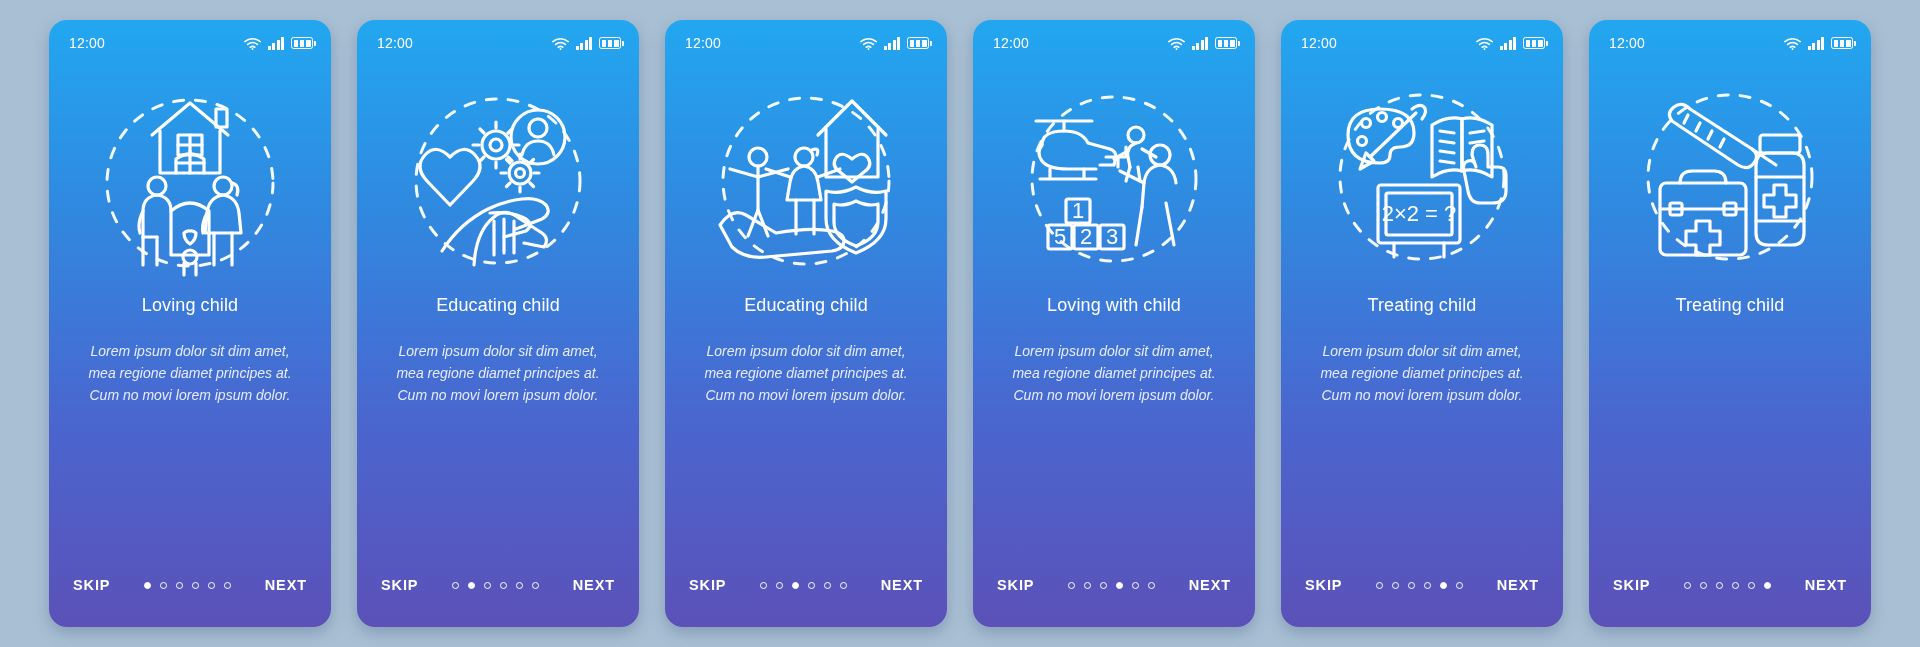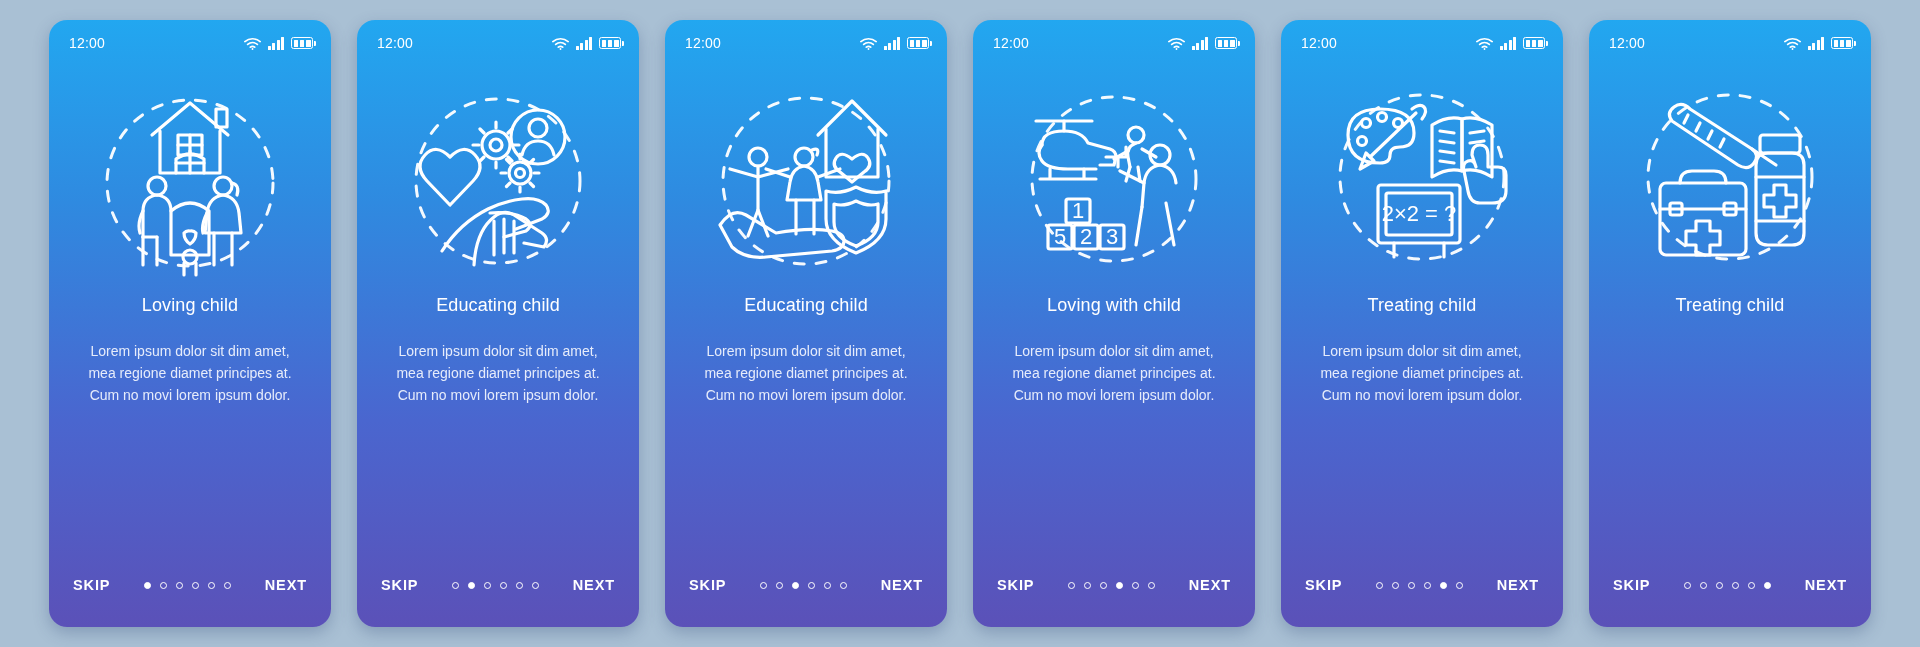--- a/index.html
+++ b/index.html
@@ -102,20 +102,21 @@
     margin-top: 14px;
   }
   .card-body {
     text-align: center;
     color: #e6ecfb;
     font-size: 14px;
     line-height: 22px;
     padding: 0 34px;
     margin-top: 24px;
     font-weight: 400;
+    font-style: italic;
   }
 
   .cta-wrap {
     display: flex;
     justify-content: center;
     margin-top: 18px;
   }
   .cta-button {
     background: #ffffff;
     color: #4a4fa8;

